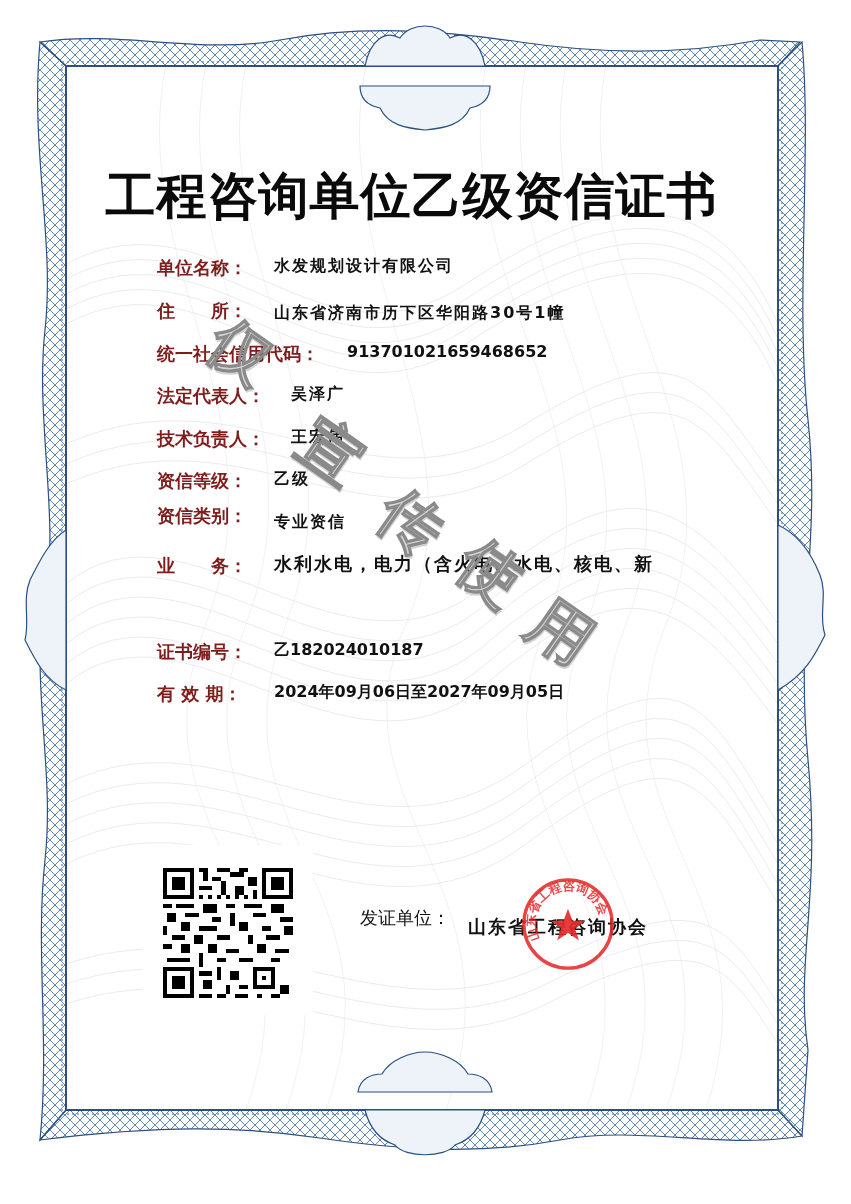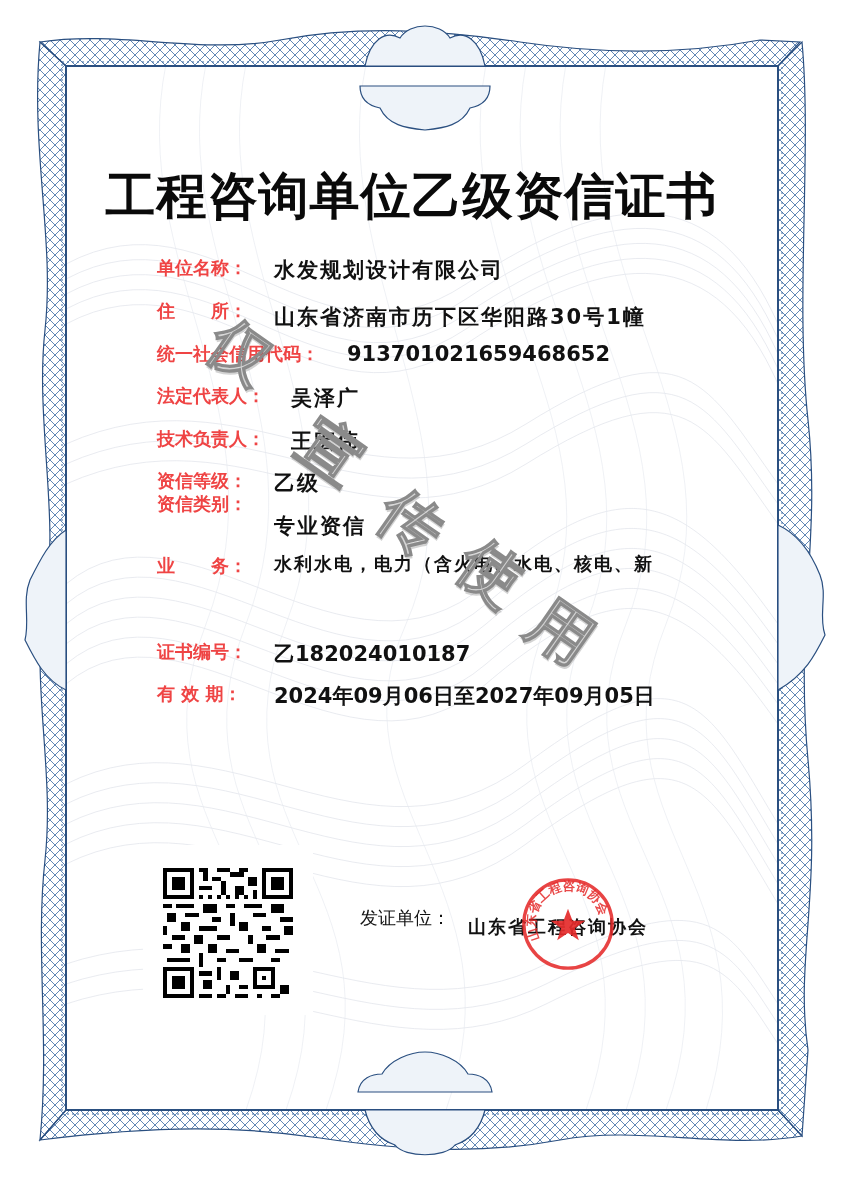--- a/index.html
+++ b/index.html
@@ -6,22 +6,22 @@
   body {
     width:851px; height:1204px; background:#ffffff; position:relative; overflow:hidden;
     font-family:"DejaVu Sans", "Liberation Sans", sans-serif; color:#111;
   }
   .frame-svg { position:absolute; left:0; top:0; width:851px; height:1204px; }
   .guilloche { position:absolute; left:66px; top:64px; width:712px; height:1046px; overflow:hidden; }
   .title {
     position:absolute; left:0; width:823px; top:163px; text-align:center;
     font-size:50px; font-weight:bold; letter-spacing:1px; color:#0a0a0a;
   }
-  .field { position:absolute; left:157px; font-size:18px; font-weight:bold; color:#ef4444; white-space:nowrap; }
-  .value { position:absolute; font-size:21px; color:#111; letter-spacing:2px; white-space:nowrap; font-weight:bold; }
+  .field { position:absolute; left:157px; font-size:18px; font-weight:bold; color:#7f1d1d; white-space:nowrap; }
+  .value { position:absolute; font-size:16px; color:#111; letter-spacing:2px; white-space:nowrap; font-weight:bold; }
   .value.num { letter-spacing:0;text-align:right; }
   .scope { position:absolute; left:274px; top:552px; width:430px; font-size:18px; line-height:24px; color:#111; letter-spacing:2px; font-weight:bold; }
   .scope span { display:block; white-space:nowrap; }
   .qr-box { position:absolute; left:143px; top:845px; width:170px; height:170px; background:#fff; }
   .qr { position:absolute; left:20px; top:23px; width:130px; height:130px; }
   .issuer-label { position:absolute; left:360px; top:906px; font-size:18px; font-weight:normal; }
   .issuer-value { position:absolute; left:468px; top:915px; font-size:18px; font-weight:bold; letter-spacing:2px; }
   .stamp { position:absolute; left:520px; top:876px; width:96px; height:96px; }
   .watermark { position:absolute; left:0; top:0; width:851px; height:1204px; pointer-events:none; }
   .wm-char {
@@ -120,21 +120,21 @@
 
 <div class="field" style="top:384px">法定代表人：</div>
 <div class="value" style="left:291px;top:384px">吴泽广</div>
 
 <div class="field" style="top:427px">技术负责人：</div>
 <div class="value" style="left:291px;top:427px">王宏伟</div>
 
 <div class="field" style="top:469px">资信等级：</div>
 <div class="value" style="left:274px;top:469px">乙级</div>
 
-<div class="field" style="top:492px">资信类别：</div>
+<div class="field" style="top:504px">资信类别：</div>
 <div class="value" style="left:274px;top:512px">专业资信</div>
 
 <div class="field" style="top:554px">业　　务：</div>
 <div class="scope">
   <span>水利水电，电力（含火电、水电、核电、新</span>
 </div>
 
 <div class="field" style="top:640px">证书编号：</div>
 <div class="value num" style="left:274px;top:640px">乙182024010187</div>
 

